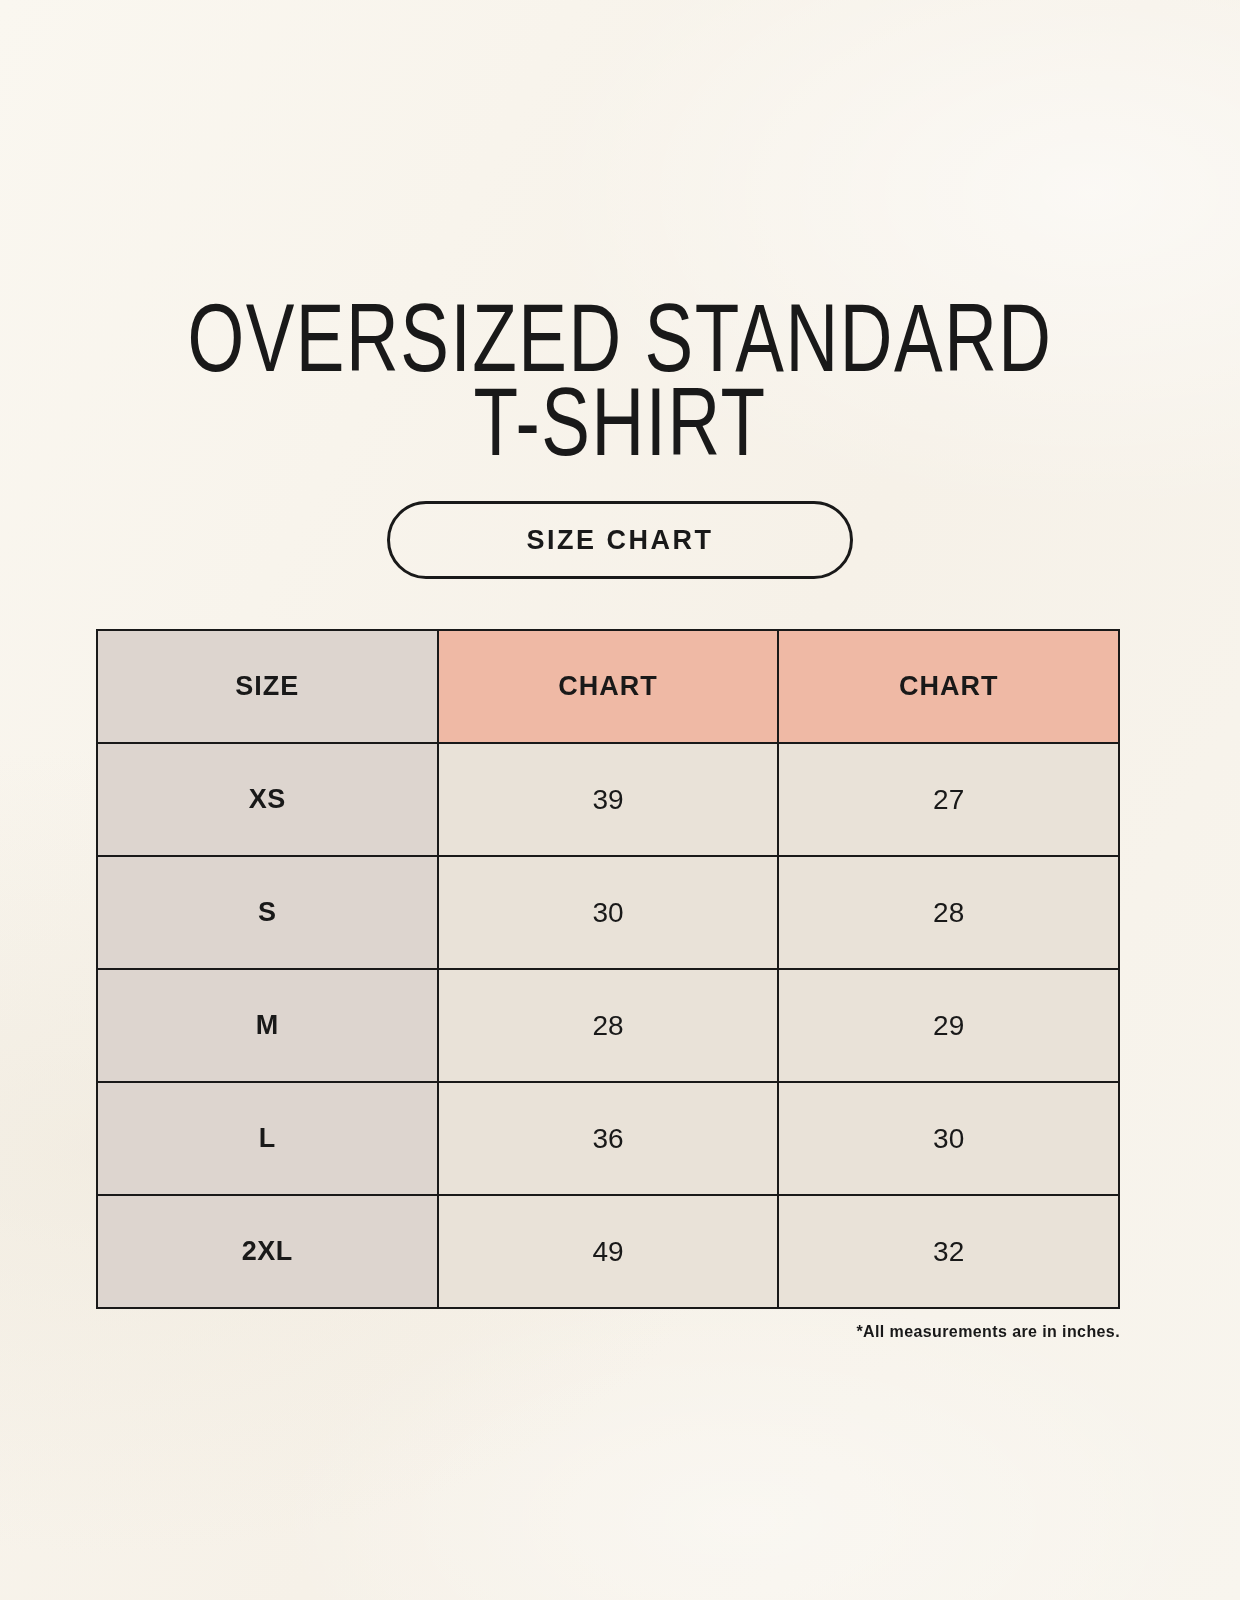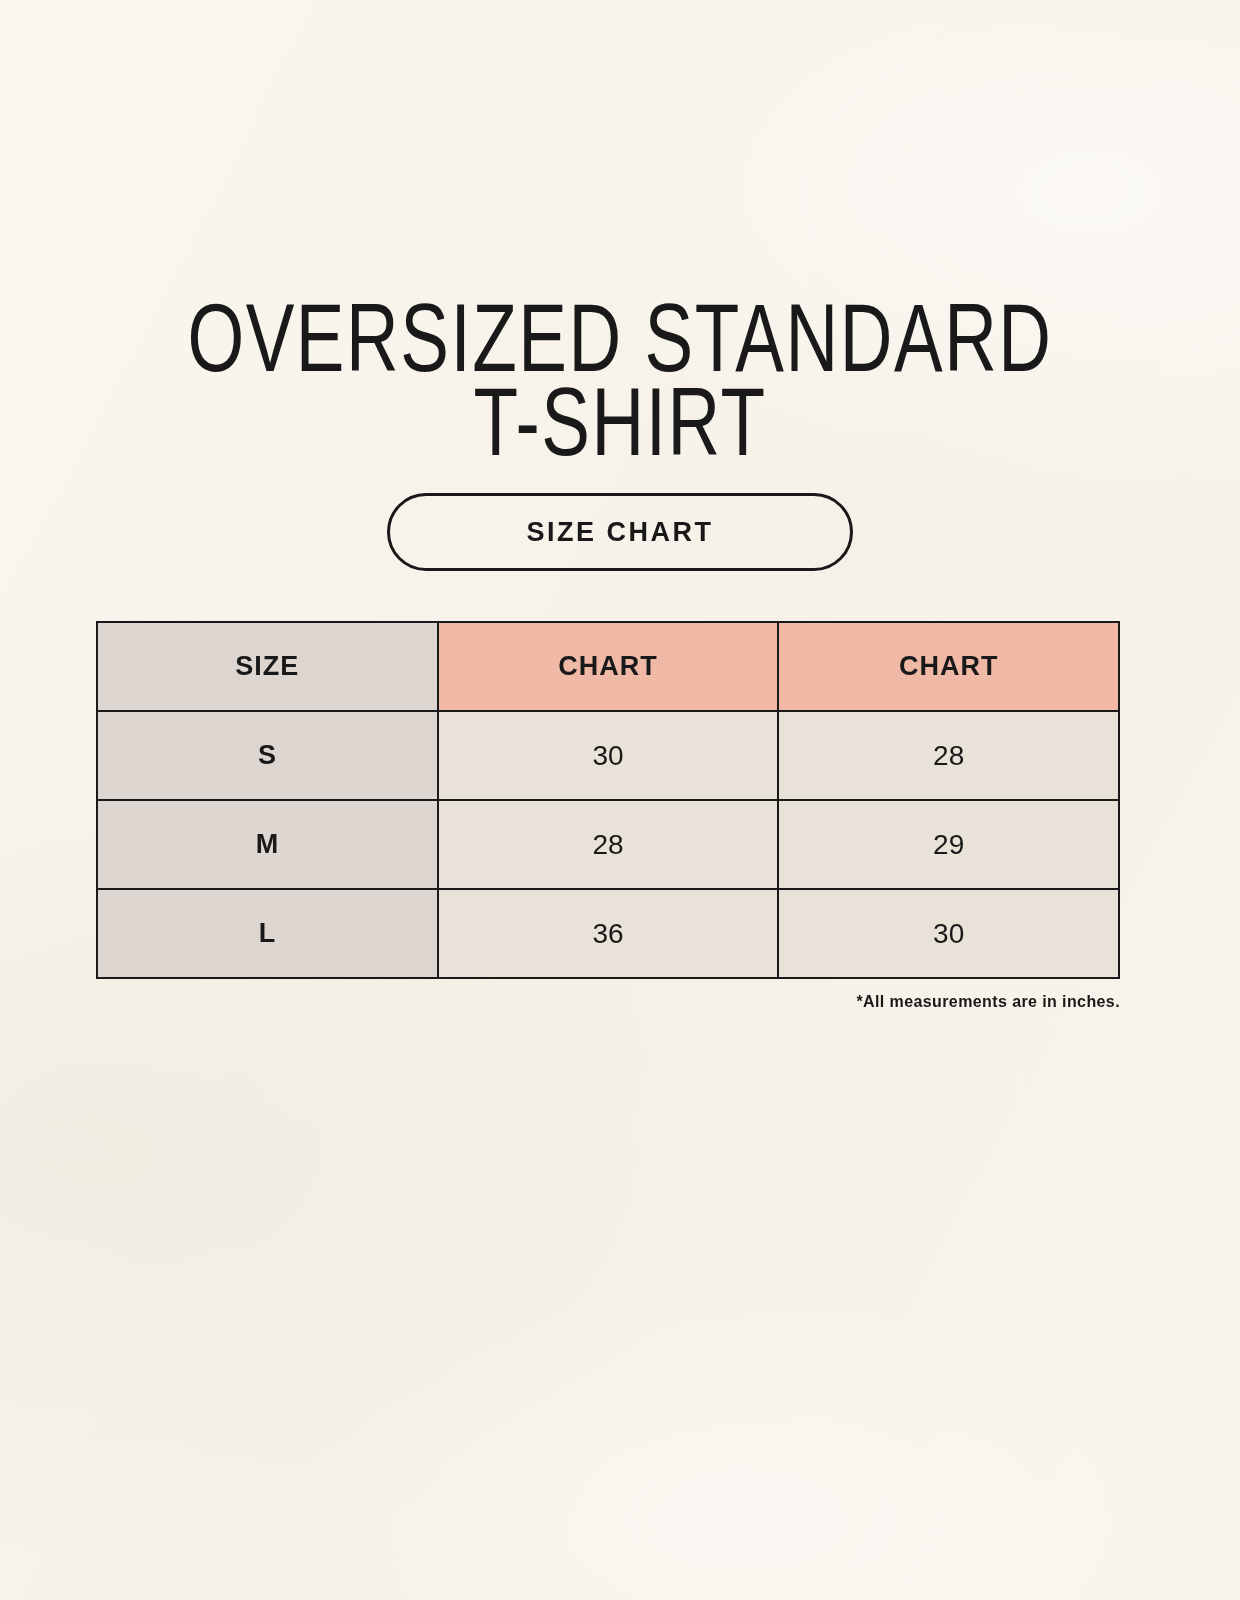--- a/index.html
+++ b/index.html
@@ -31,21 +31,21 @@
     font-weight:400;
     letter-spacing:2px;
     transform:scaleX(0.76);
     transform-origin:50% 50%;
     color:var(--text);
   }
   .title .line{display:block;}
 
   .pill{
     width:460px;
-    margin:29px auto 0;
+    margin:37px auto 0;
     border:3px solid var(--border);
     border-radius:42px;
     background:transparent;
     text-align:center;
     line-height:72px;
     height:72px;
     font-size:27px;
     font-weight:700;
     letter-spacing:2.5px;
     color:var(--text);
@@ -56,21 +56,21 @@
     margin:50px 0 0 96px;
     width:1024px;
     border-collapse:collapse;
     table-layout:fixed;
   }
   .size-chart th,.size-chart td{
     border:2px solid var(--border);
     height:87px;
     text-align:center;
     vertical-align:middle;
-    padding:0;
+    padding:12px;
   }
   .size-chart th{
     font-size:27px;
     font-weight:700;
     letter-spacing:1px;
     background:var(--accent-header-bg);
   }
   .size-chart th.size-col{background:var(--size-column-bg);}
   .size-chart td{
     font-size:28px;
@@ -109,30 +109,40 @@
 <table class="size-chart">
   <thead>
     <tr>
       <th class="size-col">SIZE</th>
       <th>CHART</th>
       <th>CHART</th>
     </tr>
   </thead>
   <tbody>
     <tr>
+      <td class="size-col">XS</td>
+      <td>39</td>
+      <td>27</td>
+    </tr>
+    <tr>
       <td class="size-col">S</td>
       <td>30</td>
       <td>28</td>
     </tr>
     <tr>
       <td class="size-col">M</td>
       <td>28</td>
       <td>29</td>
     </tr>
     <tr>
       <td class="size-col">L</td>
       <td>36</td>
       <td>30</td>
     </tr>
+    <tr>
+      <td class="size-col">2XL</td>
+      <td>49</td>
+      <td>32</td>
+    </tr>
   </tbody>
 </table>
 
 <div class="footnote">*All measurements are in inches.</div>
 
 </body></html>

